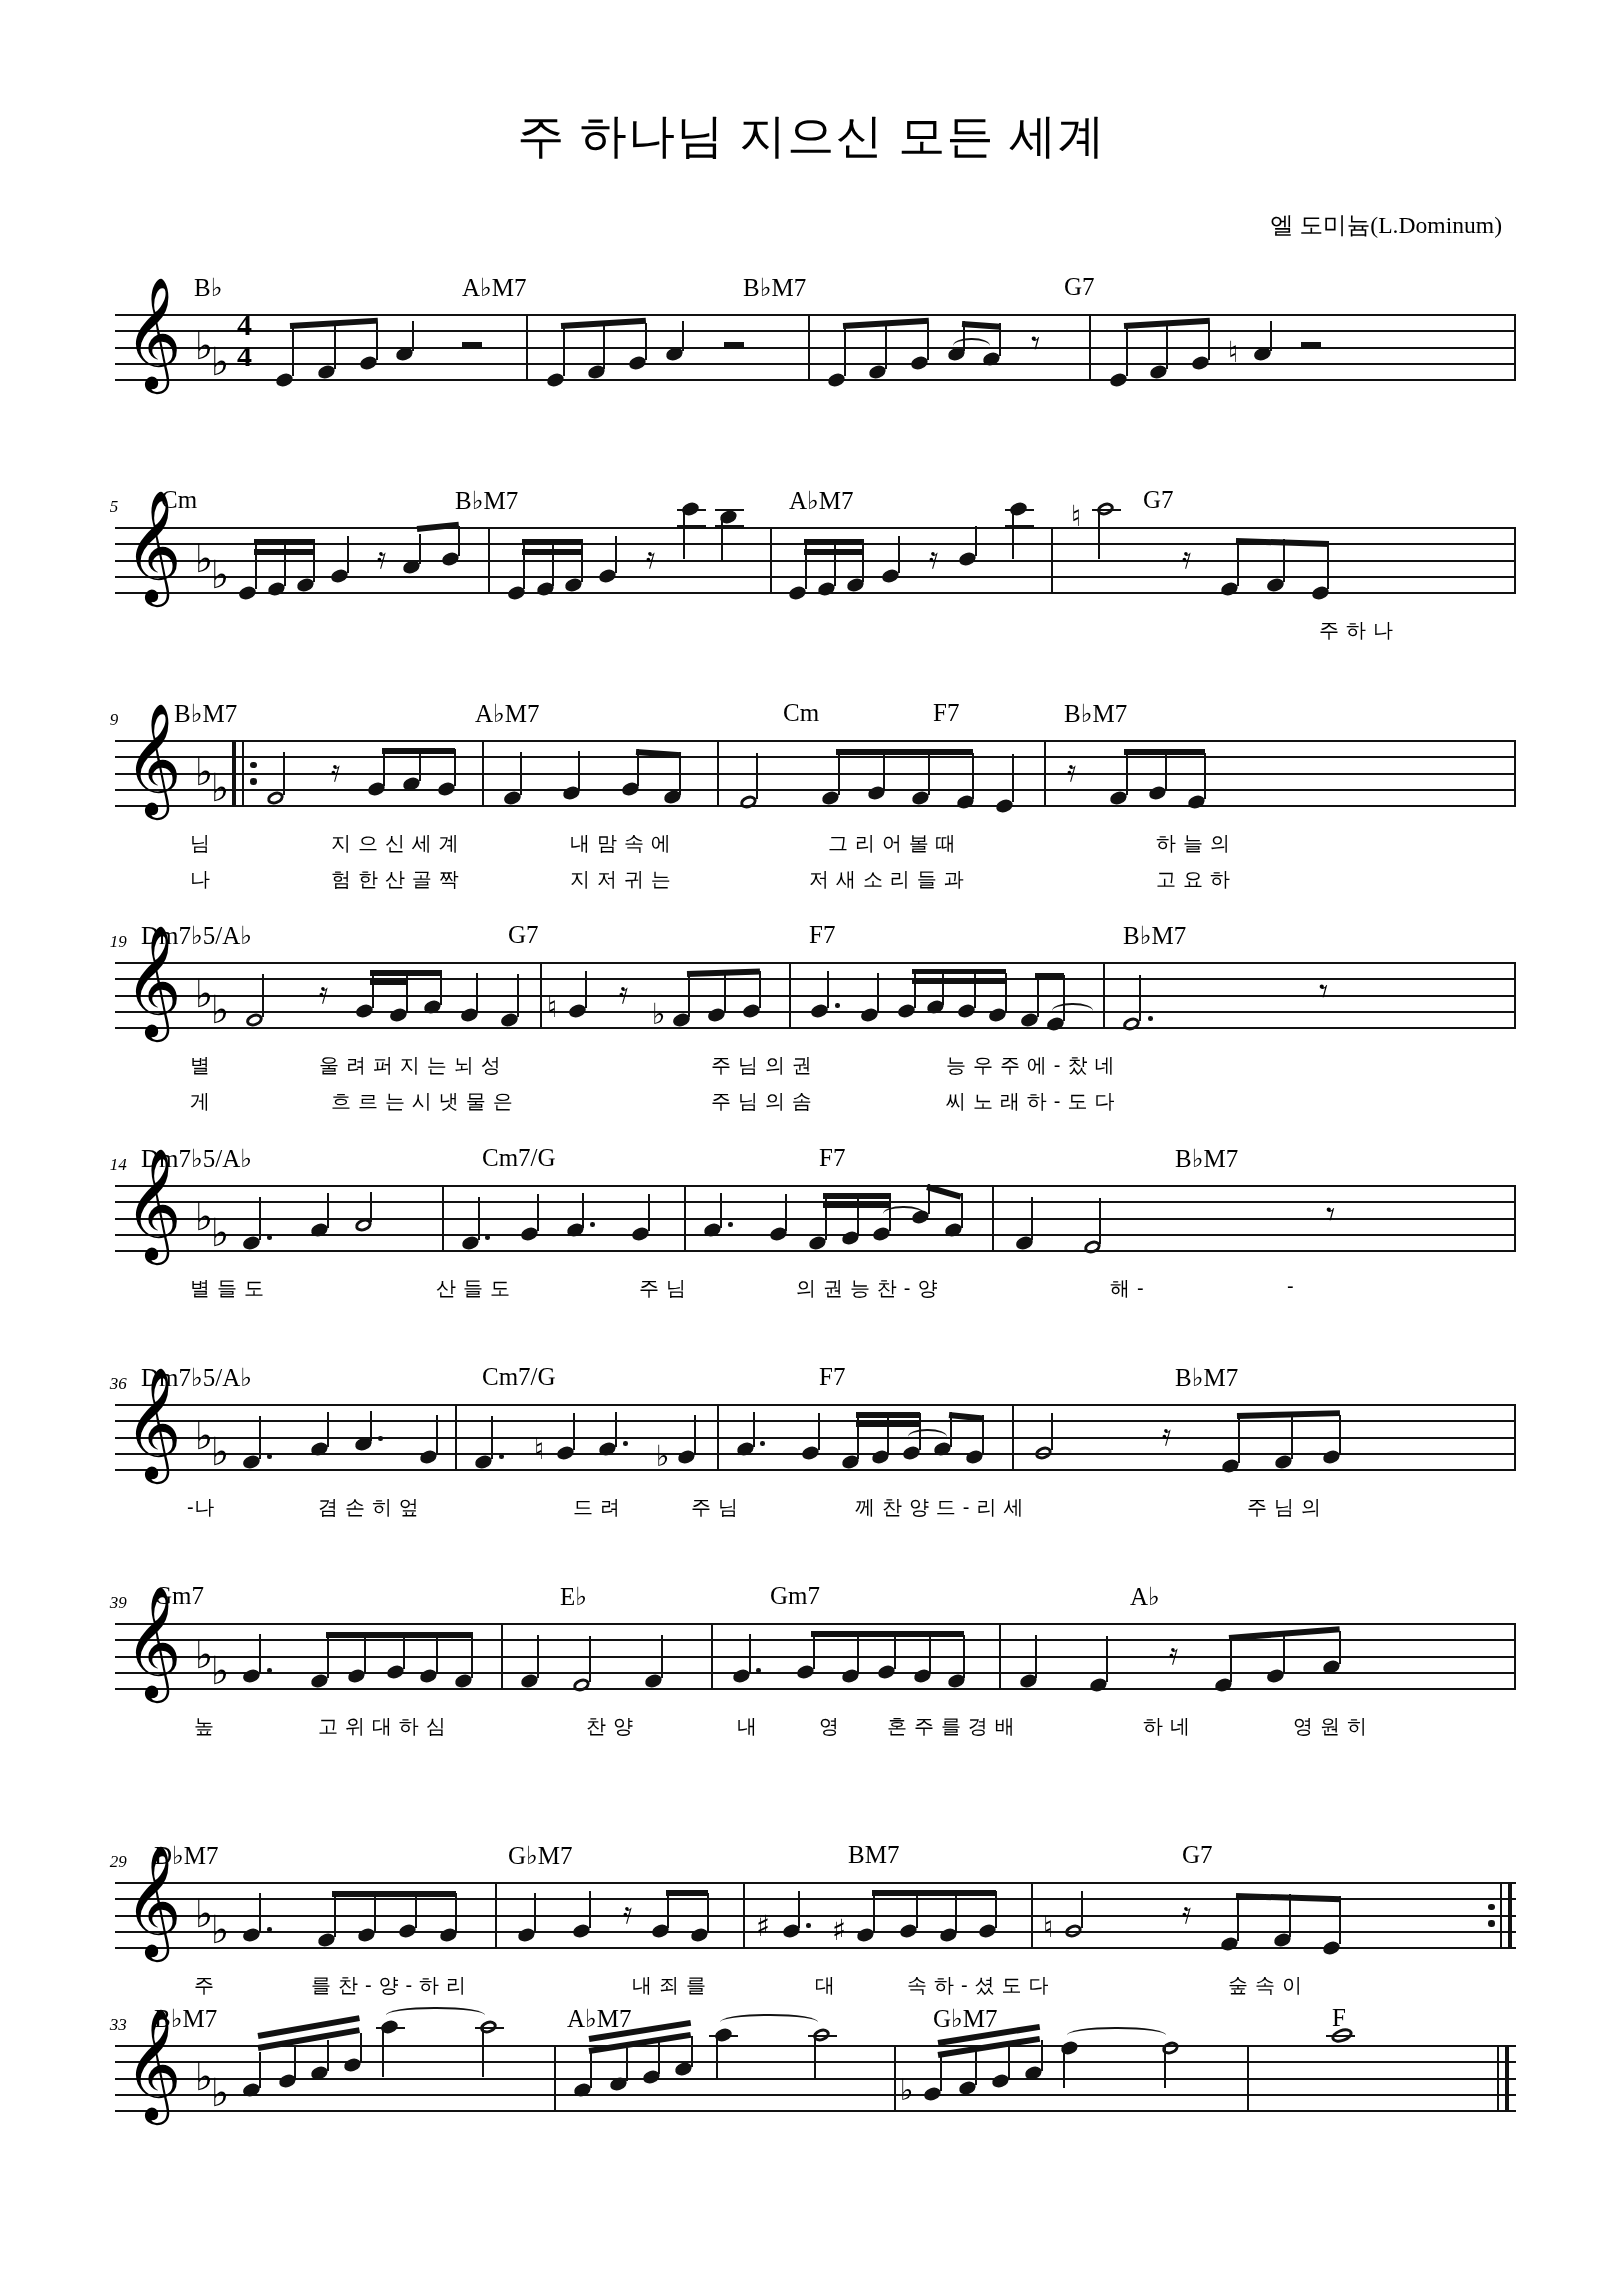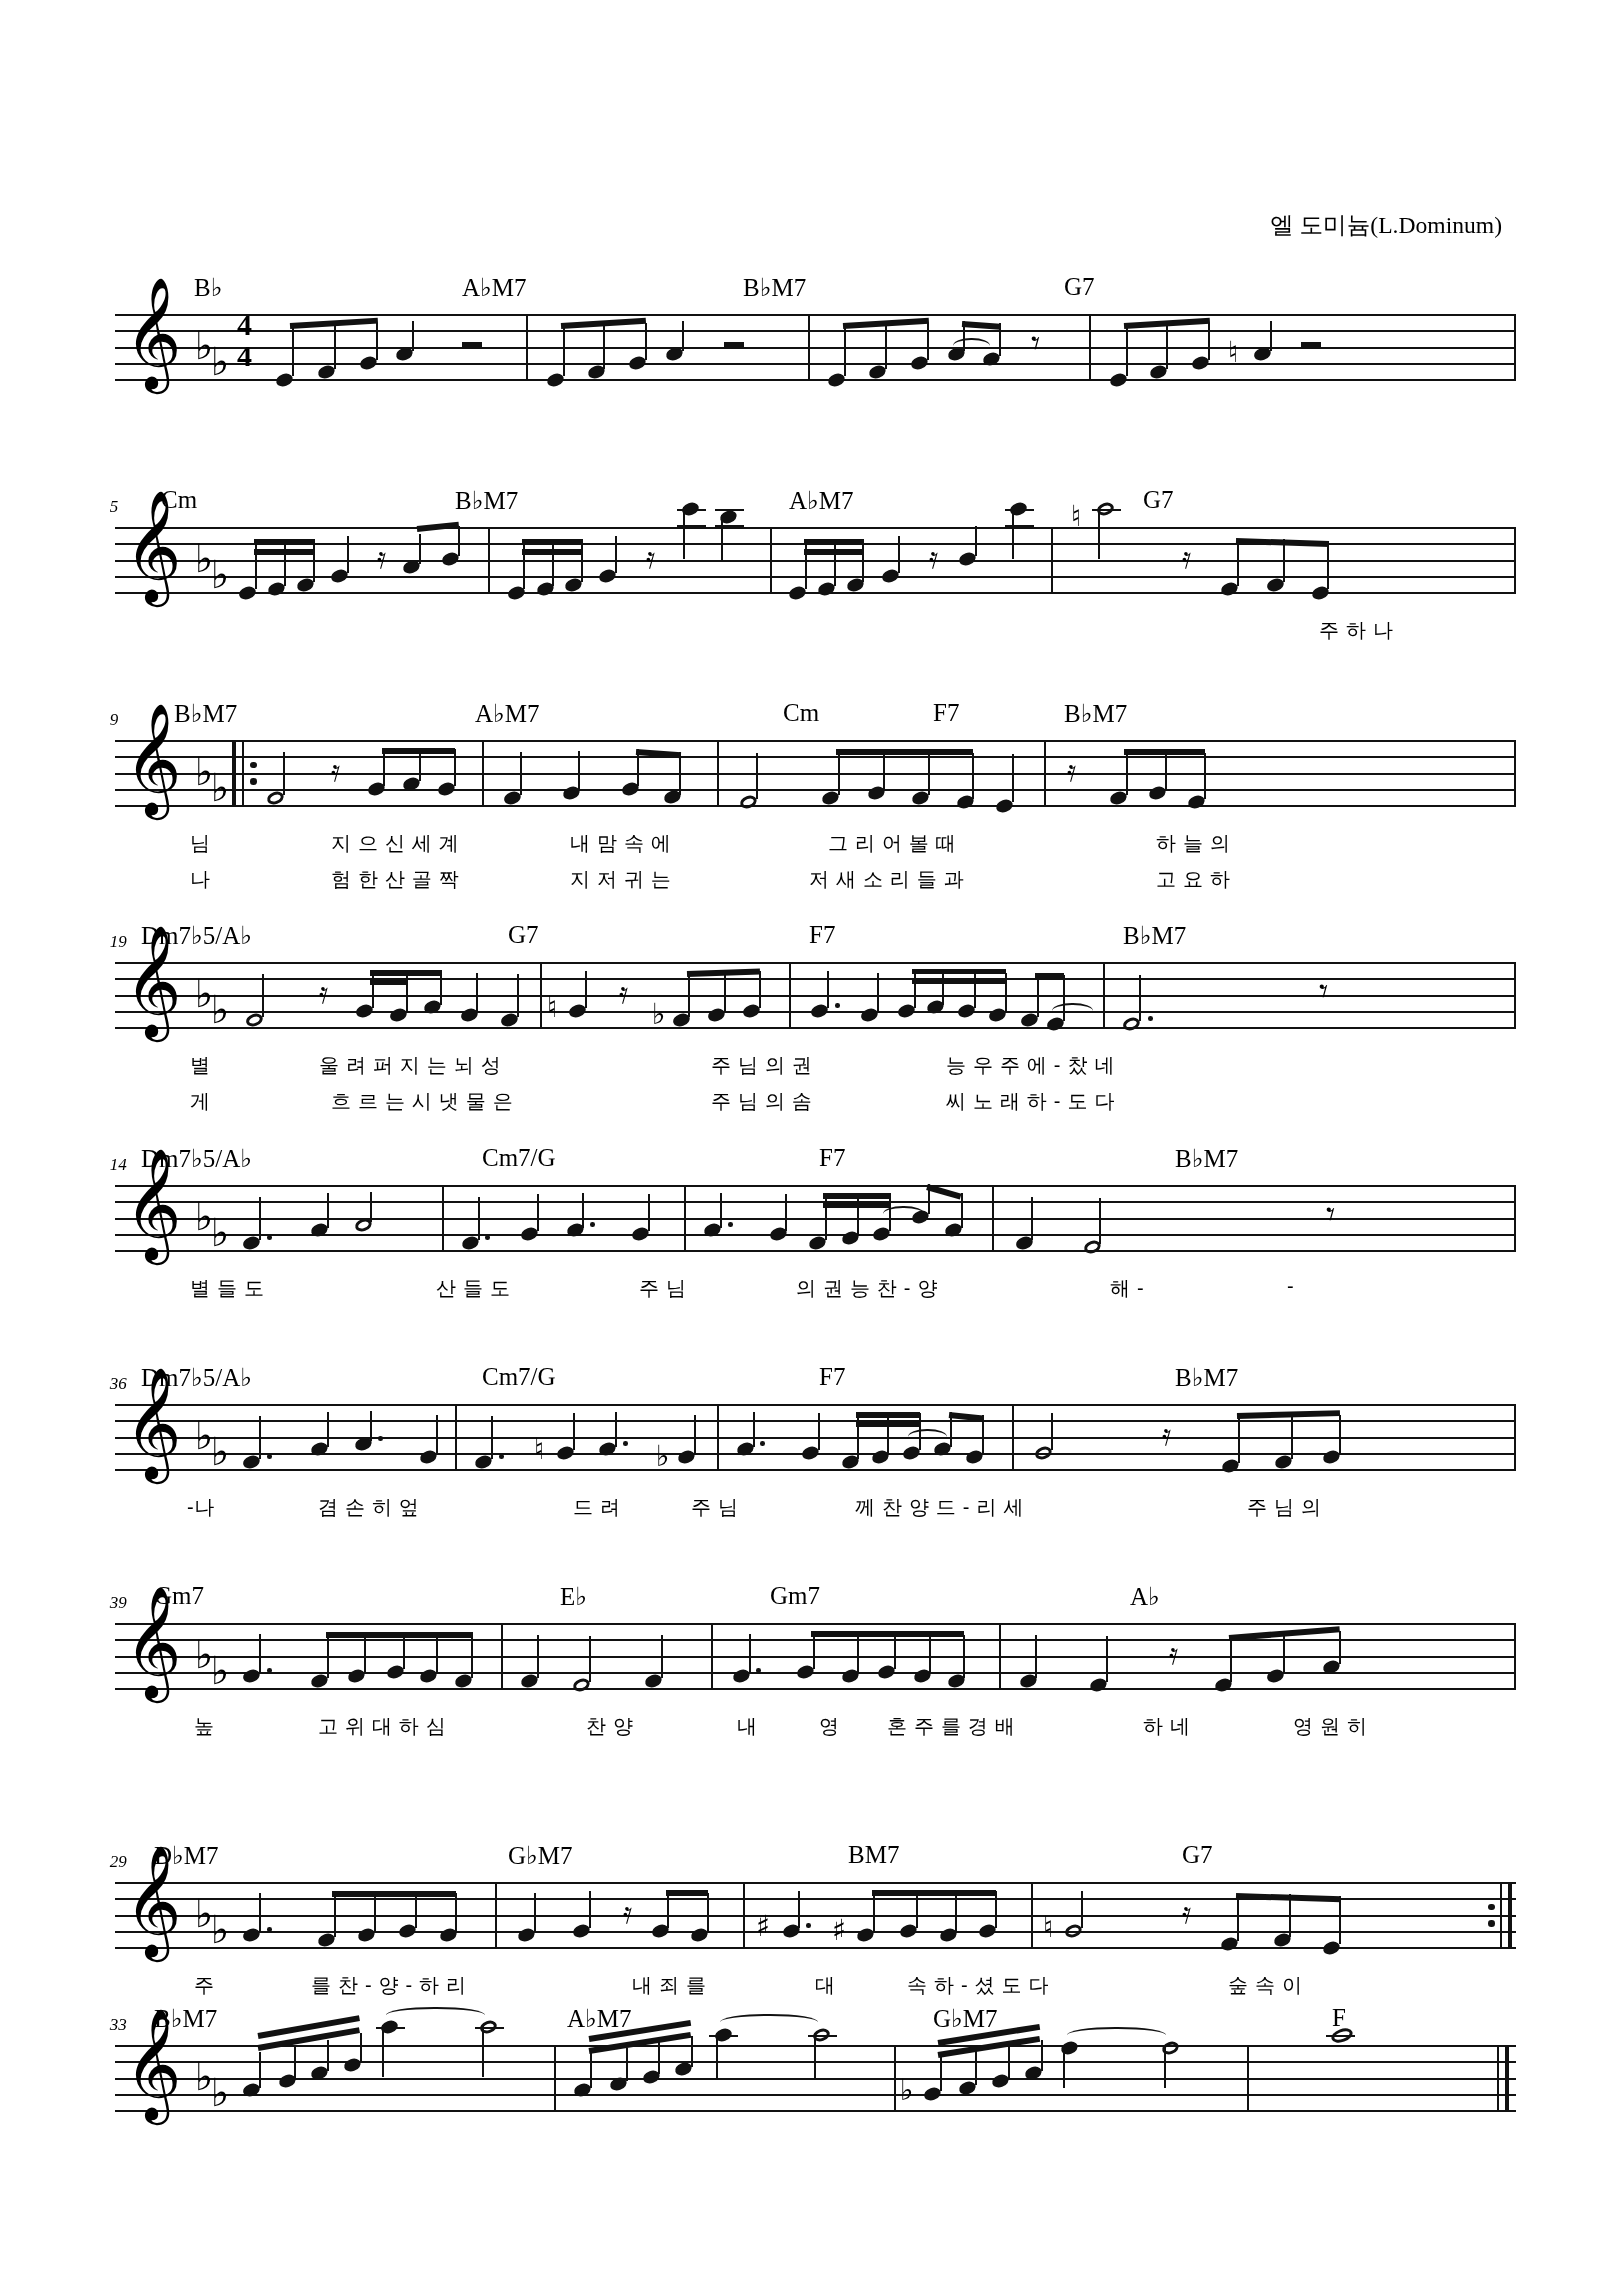--- a/index.html
+++ b/index.html
@@ -204,20 +204,21 @@
     height: 6.5px;
     background: #111;
     border-radius: 50%;
   }
 </style>
 </head>
 <body>
 
 <div class="sheet">
 
+  <div class="title">주 하나님 지으신 모든 세계</div>
   <div class="composer">엘 도미늄(L.Dominum)</div>
 
   <div class="system" style="top:314px;">
     <div class="chord" style="left:79px;">B♭</div>
     <div class="chord" style="left:347px;">A♭M7</div>
     <div class="chord" style="left:628px;">B♭M7</div>
     <div class="chord" style="left:949px;">G7</div>
 
     <div class="staff">
       <div class="line"></div>

